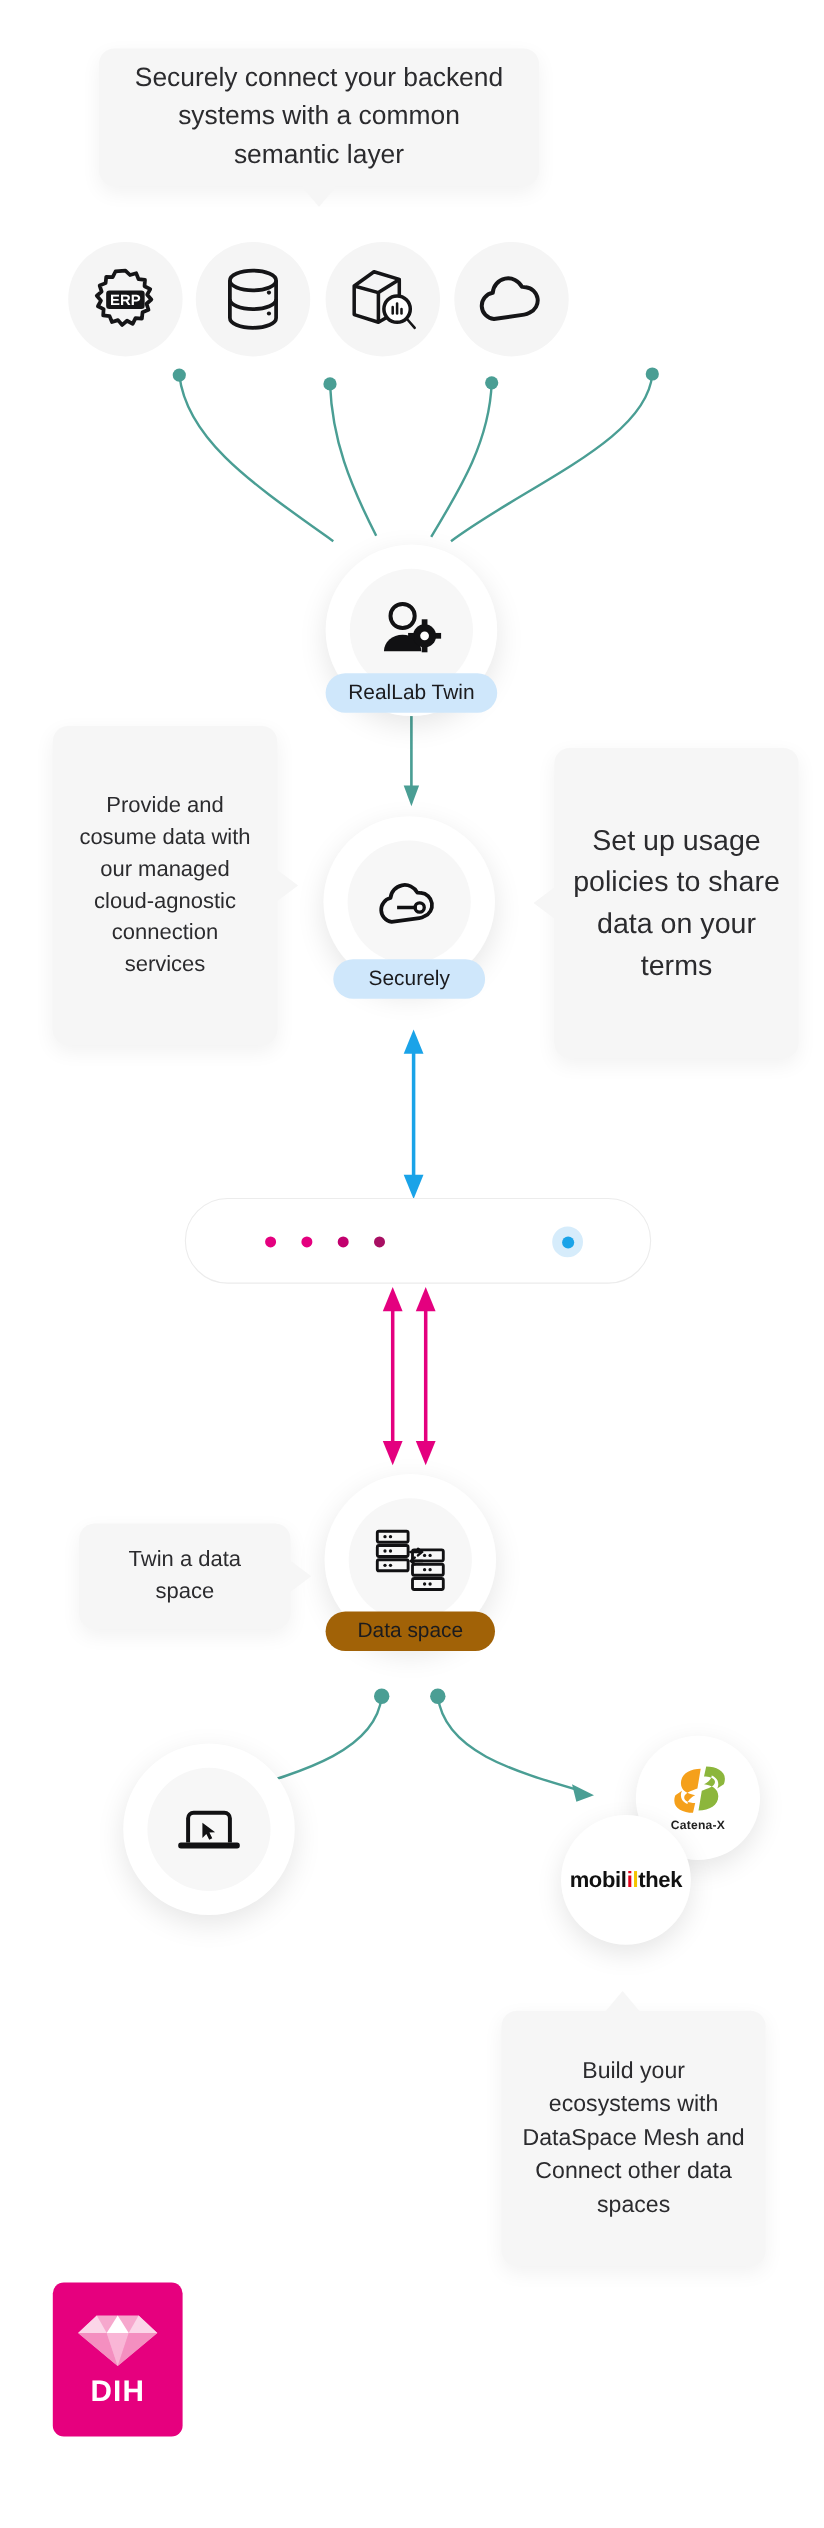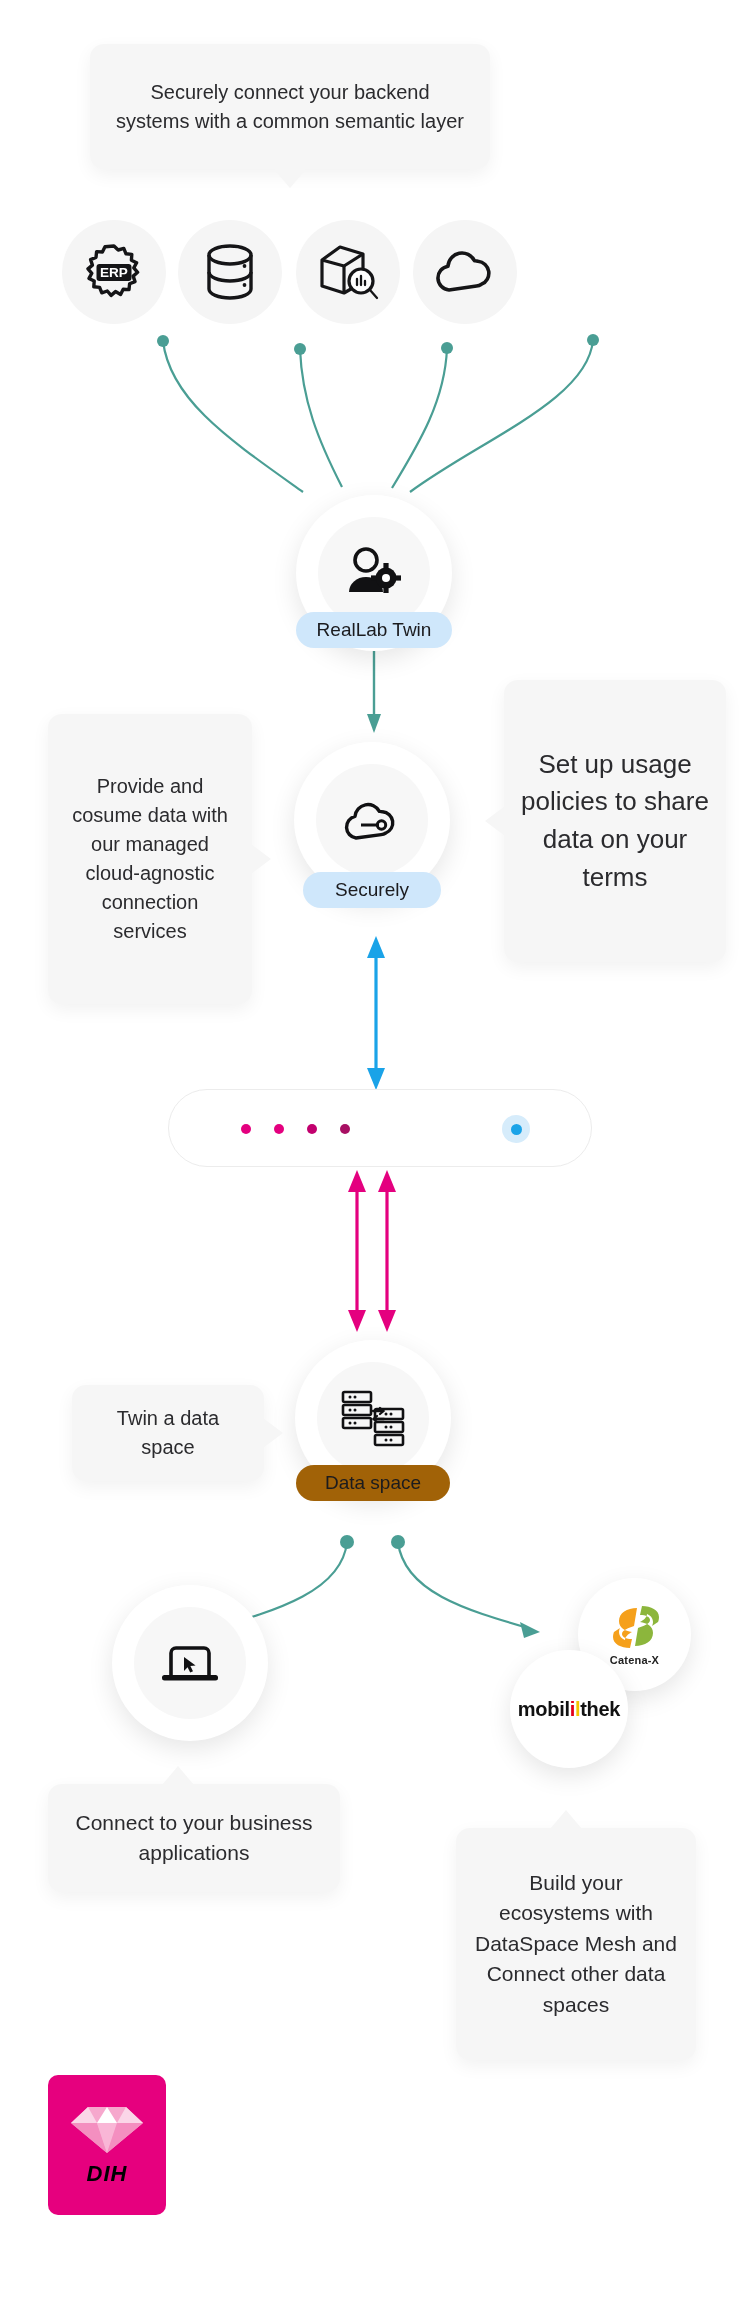--- a/index.html
+++ b/index.html
@@ -108,21 +108,21 @@
   .bdot-halo{position:absolute;width:28px;height:28px;border-radius:50%;background:#d6ecfb;
     display:flex;align-items:center;justify-content:center;}
   .bdot{width:11px;height:11px;border-radius:50%;background:#1aa3e8;}
 
   
   #dih{
     position:absolute;
     border-radius:10px;
     display:flex;flex-direction:column;align-items:center;justify-content:center;
   }
-  #dih .dih-label{color:#000000;font-size:22px;font-weight:bold;letter-spacing:1px;margin-top:6px;font-style:italic;}
+  #dih .dih-label{color:#ffffff;font-size:27px;font-weight:bold;letter-spacing:1px;margin-top:6px;}
 
   svg.overlay{position:absolute;left:0;top:0;width:749px;height:2298px;pointer-events:none;}
 </style>
 </head>
 <body>
 
 <div id="stage">
 
   <svg class="overlay" viewBox="0 0 749 2298">
 
@@ -164,21 +164,21 @@
       <path d="M398,1542 C404,1592 466,1610 528,1628"></path>
     </g>
     <g fill="#4a9e94">
       <circle cx="347" cy="1542" r="7"></circle>
       <circle cx="398" cy="1542" r="7"></circle>
     </g>
     <polygon points="196,1634 216,1624 212,1640" fill="#4a9e94"></polygon>
     <polygon points="540,1632 520,1622 524,1638" fill="#4a9e94"></polygon>
   </svg>
 
-  <div class="callout" style="left:90px;top:44px;width:400px;height:125px;font-size:20px;padding:0 26px;">
+  <div class="callout" style="left:90px;top:44px;width:400px;height:125px;font-size:24px;padding:0 26px;">
     <span>Securely connect your backend systems with a common semantic layer</span>
     <span class="tail tail-down"></span>
   </div>
 
   <div class="srcbubble" style="left:62px;top:220px;">
     <svg width="64" height="64" viewBox="0 0 64 64">
       <path d="M32 6 l4.2 4.0 5.6-1.6 2.2 5.4 5.8 0.6 -0.4 5.8 5.2 2.6 -2.8 5.1 3.8 4.4 -4.4 3.8 1.8 5.5 -5.4 2.2 -0.6 5.8 -5.8-0.4 -2.6 5.2 -5.1-2.8 -4.4 3.8 -3.8-4.4 -5.5 1.8 -2.2-5.4 -5.8-0.6 0.4-5.8 -5.2-2.6 2.8-5.1 -3.8-4.4 4.4-3.8 -1.8-5.5 5.4-2.2 0.6-5.8 5.8 0.4 2.6-5.2z" fill="none" stroke="#151517" stroke-width="3.4" stroke-linejoin="round"></path>
       <rect x="14.5" y="24" width="35" height="17" rx="3" fill="#151517"></rect>
       <text x="32" y="37.4" font-family="'Liberation Sans',sans-serif" font-size="13.5" font-weight="bold" fill="#ffffff" text-anchor="middle">ERP</text>
     </svg>
@@ -247,21 +247,21 @@
         <path d="M17 42 a11 11 0 0 1 -1 -21.6 a13 13 0 0 1 24.4 -5 a10 10 0 0 1 3.2 0.4 a11 11 0 0 1 3.2 21.2 a10 10 0 0 1 -4.6 1.6 z" fill="none" stroke="#111113" stroke-width="3.4" stroke-linejoin="round"></path>
         <line x1="22" y1="29" x2="40" y2="29" stroke="#111113" stroke-width="3"></line>
         <circle cx="42.5" cy="29" r="4.2" fill="none" stroke="#111113" stroke-width="3"></circle>
       </svg>
     </div>
   </div>
   <div class="badge badge-blue" style="left:303px;top:872px;width:138px;box-sizing:border-box;">
     <span>Securely</span>
   </div>
 
-  <div class="callout" style="left:48px;top:714px;width:204px;height:290px;font-size:20px;padding:0 20px;">
+  <div class="callout" style="left:48px;top:660px;width:204px;height:290px;font-size:20px;padding:0 20px;">
     <span>Provide and cosume data with our managed cloud-agnostic connection services</span>
     <span class="tail tail-right"></span>
   </div>
 
   <div class="callout" style="left:504px;top:680px;width:222px;height:282px;font-size:26px;padding:0 16px;">
     <span>Set up usage policies to share data on your terms</span>
     <span class="tail tail-left"></span>
   </div>
 
   <div id="dotsbar" style="left:168px;top:1089px;width:424px;height:78px;">
@@ -333,24 +333,20 @@
       <path d="M28 4 c-10 0-18 5-18 13 c0 7 6 10 13 11 c-4 2-7 5-7 8 c0 0 -6-2 -6-8 c0-2 1-4 1-4 l-6 4 c0 0 -1 2 -1 5 c0 7 8 11 17 11 l2-9 c-6 0-10-2-10-5 c0-4 7-6 12-8 z" fill="#f5a01b"></path>
       <path d="M26 42 c10 0 18-5 18-13 c0-7-6-10-13-11 c4-2 7-5 7-8 c0 0 6 2 6 8 c0 2-1 4-1 4 l6-4 c0 0 1-2 1-5 c0-7-8-11-17-11 l-2 9 c6 0 10 2 10 5 c0 4-7 6-12 8 z" fill="#8cb63c"></path>
     </svg>
     <div class="logo-caption">Catena-X</div>
   </div>
 
   <div class="logobubble" style="left:462px;top:1650px;width:118px;height:118px;margin-left:48px;">
     <div class="mobilithek-word">mobil<span class="i-red">i</span><span class="i-yellow">l</span>thek</div>
   </div>
 
-  <div class="callout" style="left:48px;top:1784px;width:292px;height:108px;font-size:21px;padding:0 22px;">
-    <span>Connect to your business applications</span>
-    <span class="tail tail-up" style="left:130px;"></span>
-  </div>
 
   <div class="callout" style="left:456px;top:1828px;width:240px;height:232px;font-size:21px;padding:0 18px;">
     <span>Build your ecosystems with DataSpace Mesh and Connect other data spaces</span>
     <span class="tail tail-up" style="left:110px;"></span>
   </div>
 
   <div id="dih" style="left:48px;top:2075px;width:118px;height:140px;background:#e6007e;">
     <svg width="76" height="52" viewBox="0 0 76 52">
       <polygon points="38,50 2,20 19,4 57,4 74,20" fill="#f6a8cd"></polygon>
       <polygon points="2,20 19,4 28,20" fill="#fbd6e8"></polygon>

